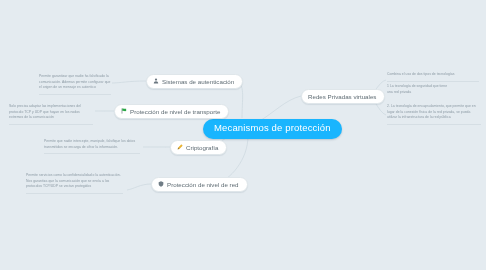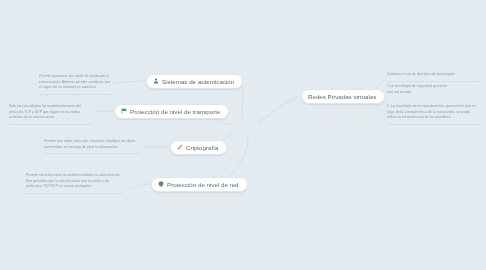--- a/index.html
+++ b/index.html
@@ -108,20 +108,23 @@
 
       <path d="M 170 147 C 156 147 150 147 143 147"></path>
 
       <path d="M 151 184 C 140 184 134 189 127 190"></path>
 
       <path d="M 365 96 C 375 96 378 82 386 80"></path>
       <path d="M 365 96 C 375 96 378 112 386 115"></path>
     </g>
   </svg>
 
+  <div class="central-node" style="left:203px; top:119px;">
+    <span>Mecanismos de protección</span>
+  </div>
 
   <div class="topic" style="left:146px; top:74px;">
     <span class="topic-icon">
       <svg viewBox="0 0 10 10" width="6" height="6">
         <circle cx="5" cy="2.6" r="1.9" fill="#6b7780"></circle>
         <path d="M1.3 9.2 C1.3 6.4 3 5.3 5 5.3 C7 5.3 8.7 6.4 8.7 9.2 Z" fill="#6b7780"></path>
       </svg>
     </span>
     <span class="tlabel">Sistemas de autenticación</span>
   </div>

